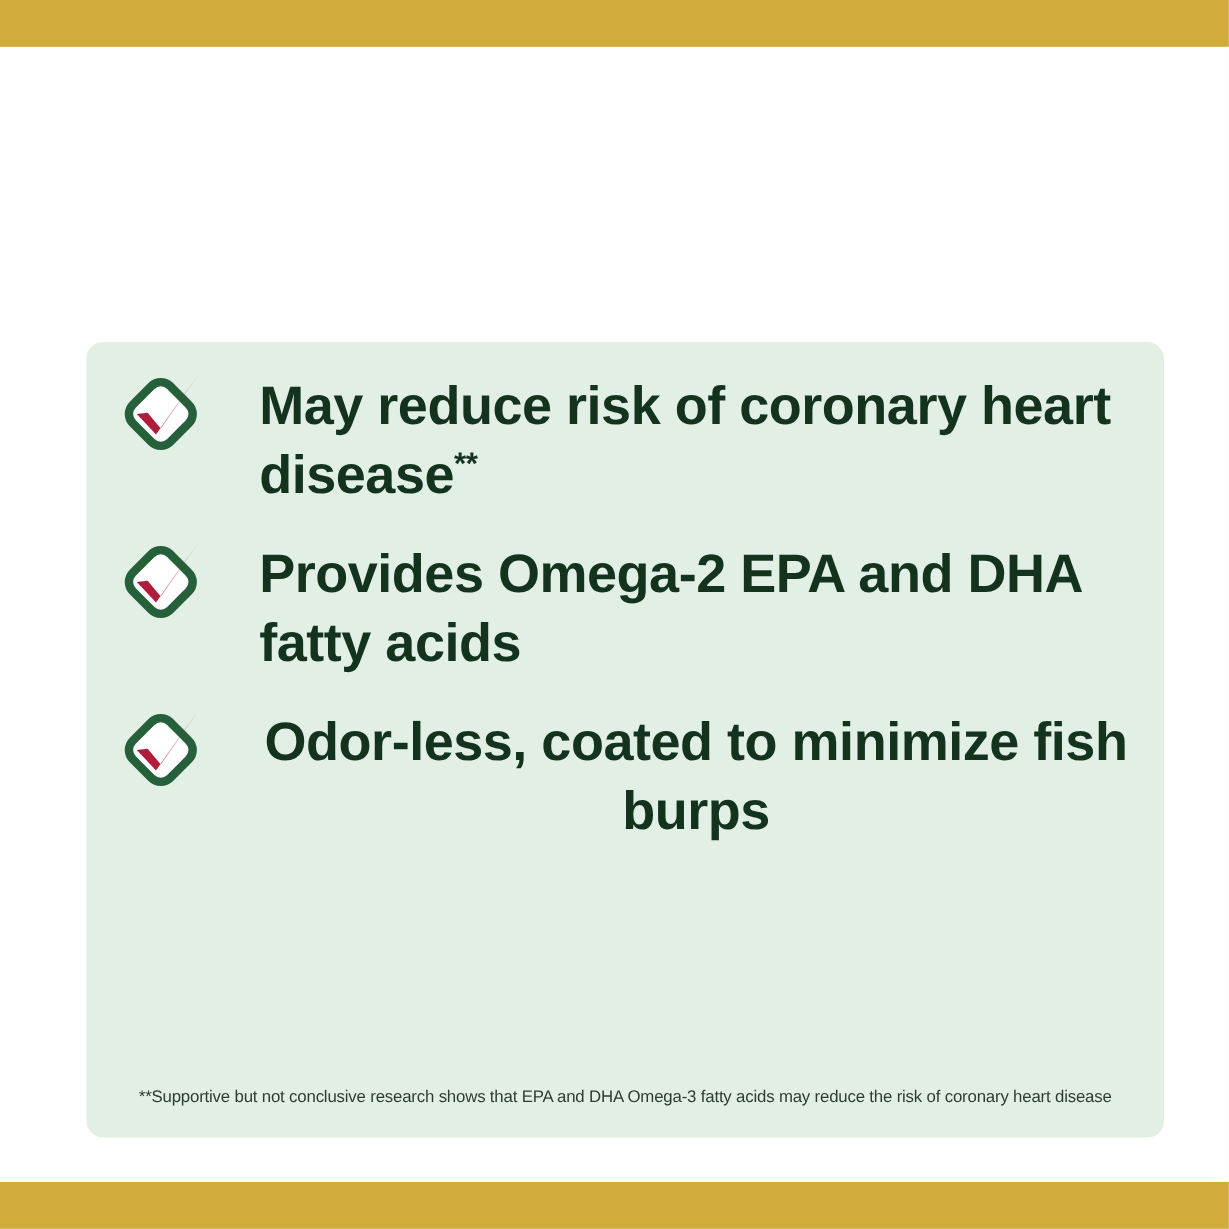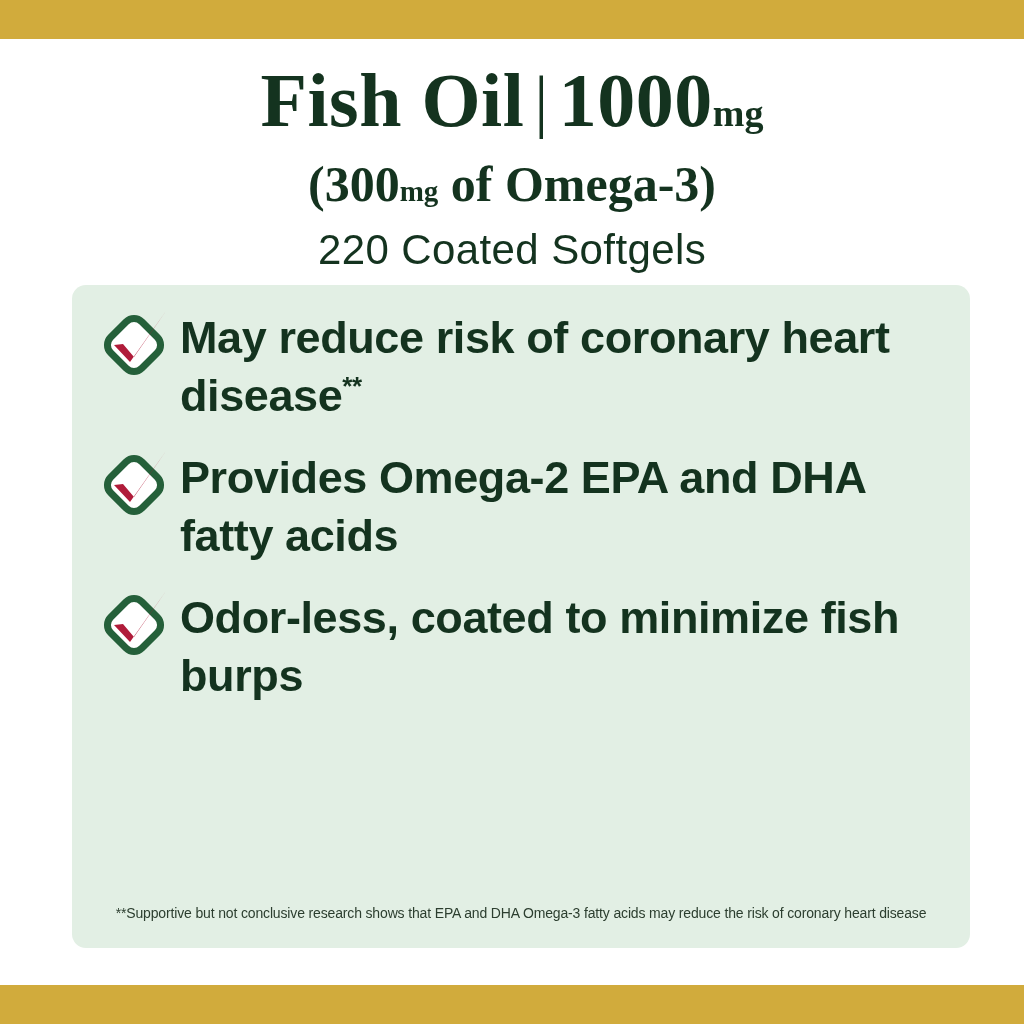--- a/index.html
+++ b/index.html
@@ -94,22 +94,23 @@
 
   .benefit-list {
     list-style: none;
     margin: 0;
     padding: 0;
   }
   .benefit-item {
     display: flex;
     align-items: flex-start;
     margin-bottom: 22px;
-  }
-  .benefit-item:last-of-type { margin-bottom: 16px; }
+    gap: 36px;
+  }
+  .benefit-item:last-of-type { margin-bottom: 16px; text-align: center; }
 
   .check-icon {
     flex: 0 0 auto;
     width: 72px;
     height: 72px;
     margin-right: 10px;
     margin-top: 2px;
   }
   .check-icon svg {
     display: block;
@@ -147,27 +148,20 @@
     padding: 0 30px;
   }
 </style>
 </head>
 <body>
 
 <div class="bar-top"></div>
 
 <div class="content">
 
-  <div class="header">
-    <div class="title-line"><span>Fish Oil</span><span class="title-sep">|</span><span>1000</span><span class="unit-sm">mg</span></div>
-
-    <div class="subtitle-line"><span>(300</span><span class="unit-sm">mg</span><span> of Omega-3)</span></div>
-
-    <div class="count-line">220 Coated Softgels</div>
-  </div>
 
   <div class="panel">
     <ul class="benefit-list">
 
       <li class="benefit-item">
         <span class="check-icon">
           <svg viewBox="0 0 72 72" xmlns="http://www.w3.org/2000/svg">
             <rect x="14" y="14" width="44" height="44" rx="11" ry="11" transform="rotate(45 36 36)" fill="#FFFFFF" stroke="#25603A" stroke-width="7"></rect>
             <path d="M16 36 L32 53 L68 2 L36 48 L25 35 Z" fill="#B01C3A"></path>
           </svg>

